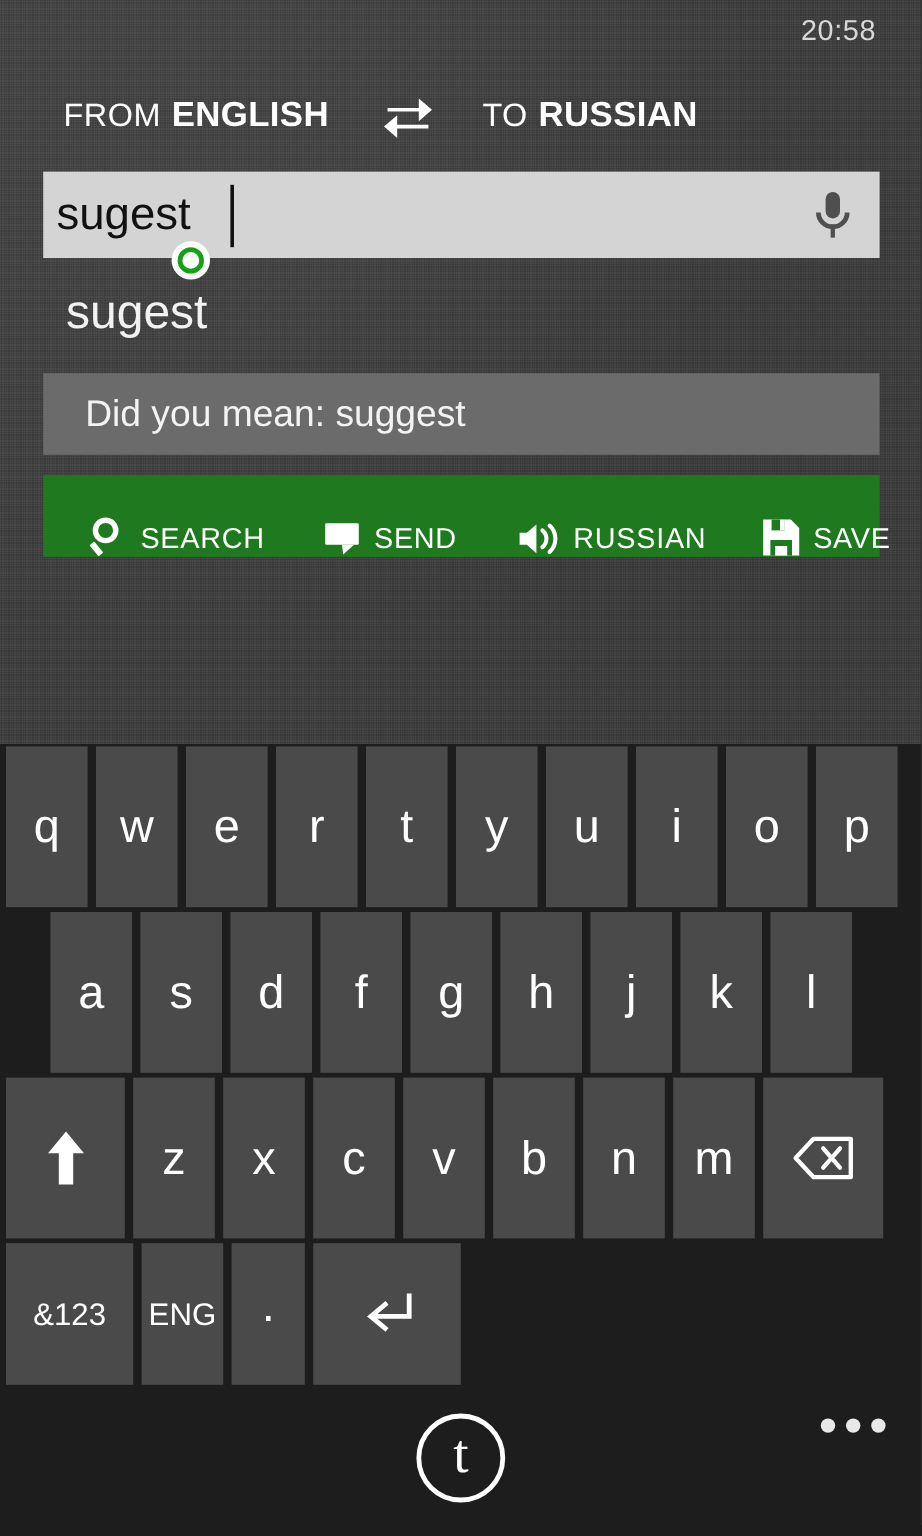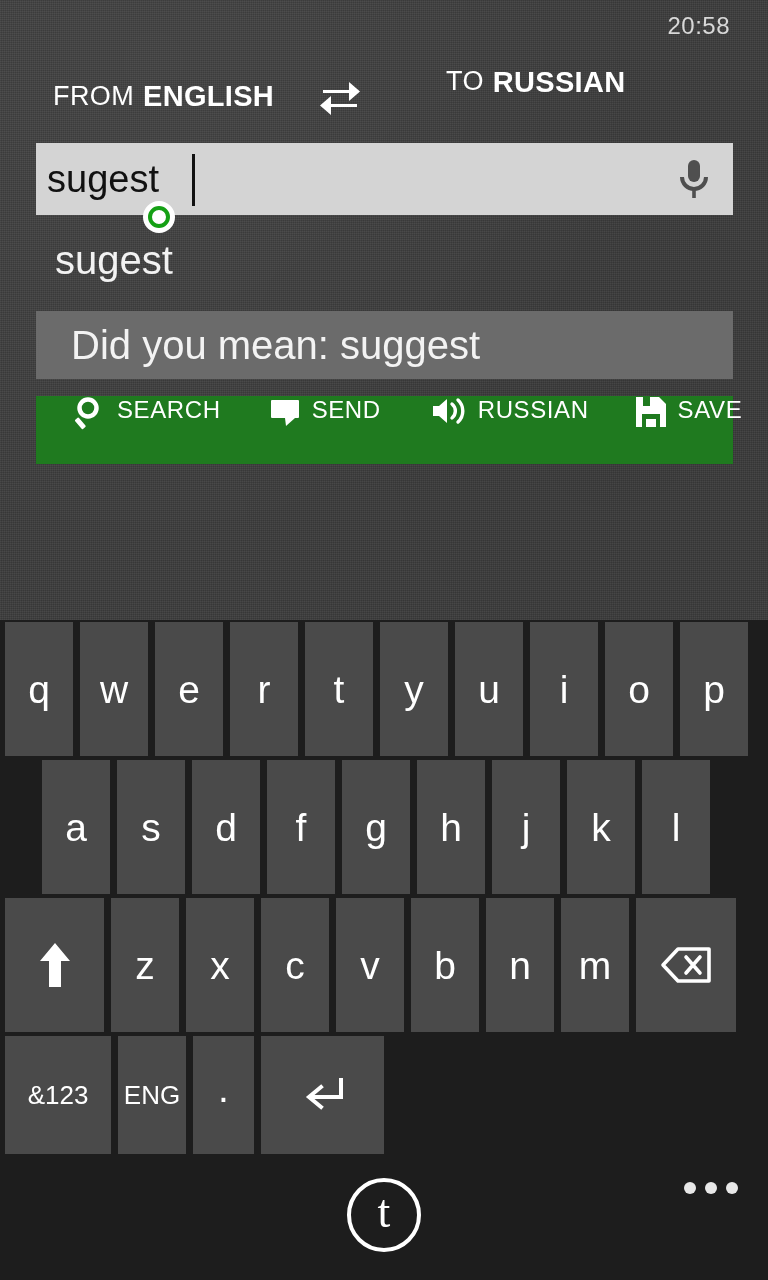--- a/index.html
+++ b/index.html
@@ -42,23 +42,22 @@
     position:absolute; left:0; top:66px; width:768px; height:60px;
     display:flex; align-items:center;
   }
   .lang-from {
     position:absolute; left:53px; top:0; height:60px;
     display:flex; align-items:center; gap:9px;
     color:#fff;
   }
   .lang-to {
     position:absolute; left:402px; top:0; height:60px;
-    display:flex; align-items:flex-start; gap:9px;
+    display:flex; align-items:center; gap:9px;
     color:#fff;
-    margin-left:44px;
   }
   .lang-pre {
     font-size:27px; font-weight:400; letter-spacing:.4px;
   }
   .lang-name {
     font-size:29px; font-weight:bold; letter-spacing:.3px;
   }
   .swap-btn {
     position:absolute; left:316px; top:8px;
     width:48px; height:46px;
@@ -110,32 +109,32 @@
 
   
   .suggestion-bar {
     position:absolute; left:36px; top:311px;
     width:697px; height:68px;
     background:#6b6b6b;
     display:flex; align-items:center;
     cursor:pointer;
   }
   .suggestion-text {
-    margin-left:35px; font-size:40px; color:#f3f3f3; font-weight:300;
+    margin-left:35px; font-size:31px; color:#f3f3f3; font-weight:300;
   }
 
   
   .action-bar {
     position:absolute; left:36px; top:396px;
     width:697px; height:68px;
     background:#1f7a1f;
     display:flex; align-items:center;
   }
   .action-item {
-    display:flex; align-items:flex-start; gap:11px;
+    display:flex; align-items:flex-end; gap:11px;
     cursor:pointer; height:68px;
   }
   .action-label {
     color:#fff; font-size:24px; letter-spacing:.6px; font-weight:300;
   }
   .act-search { margin-left:38px; }
   .act-send   { margin-left:48px; }
   .act-listen { margin-left:50px; }
   .act-save   { margin-left:46px; }
   .action-icon { display:flex; align-items:center; justify-content:center; }

